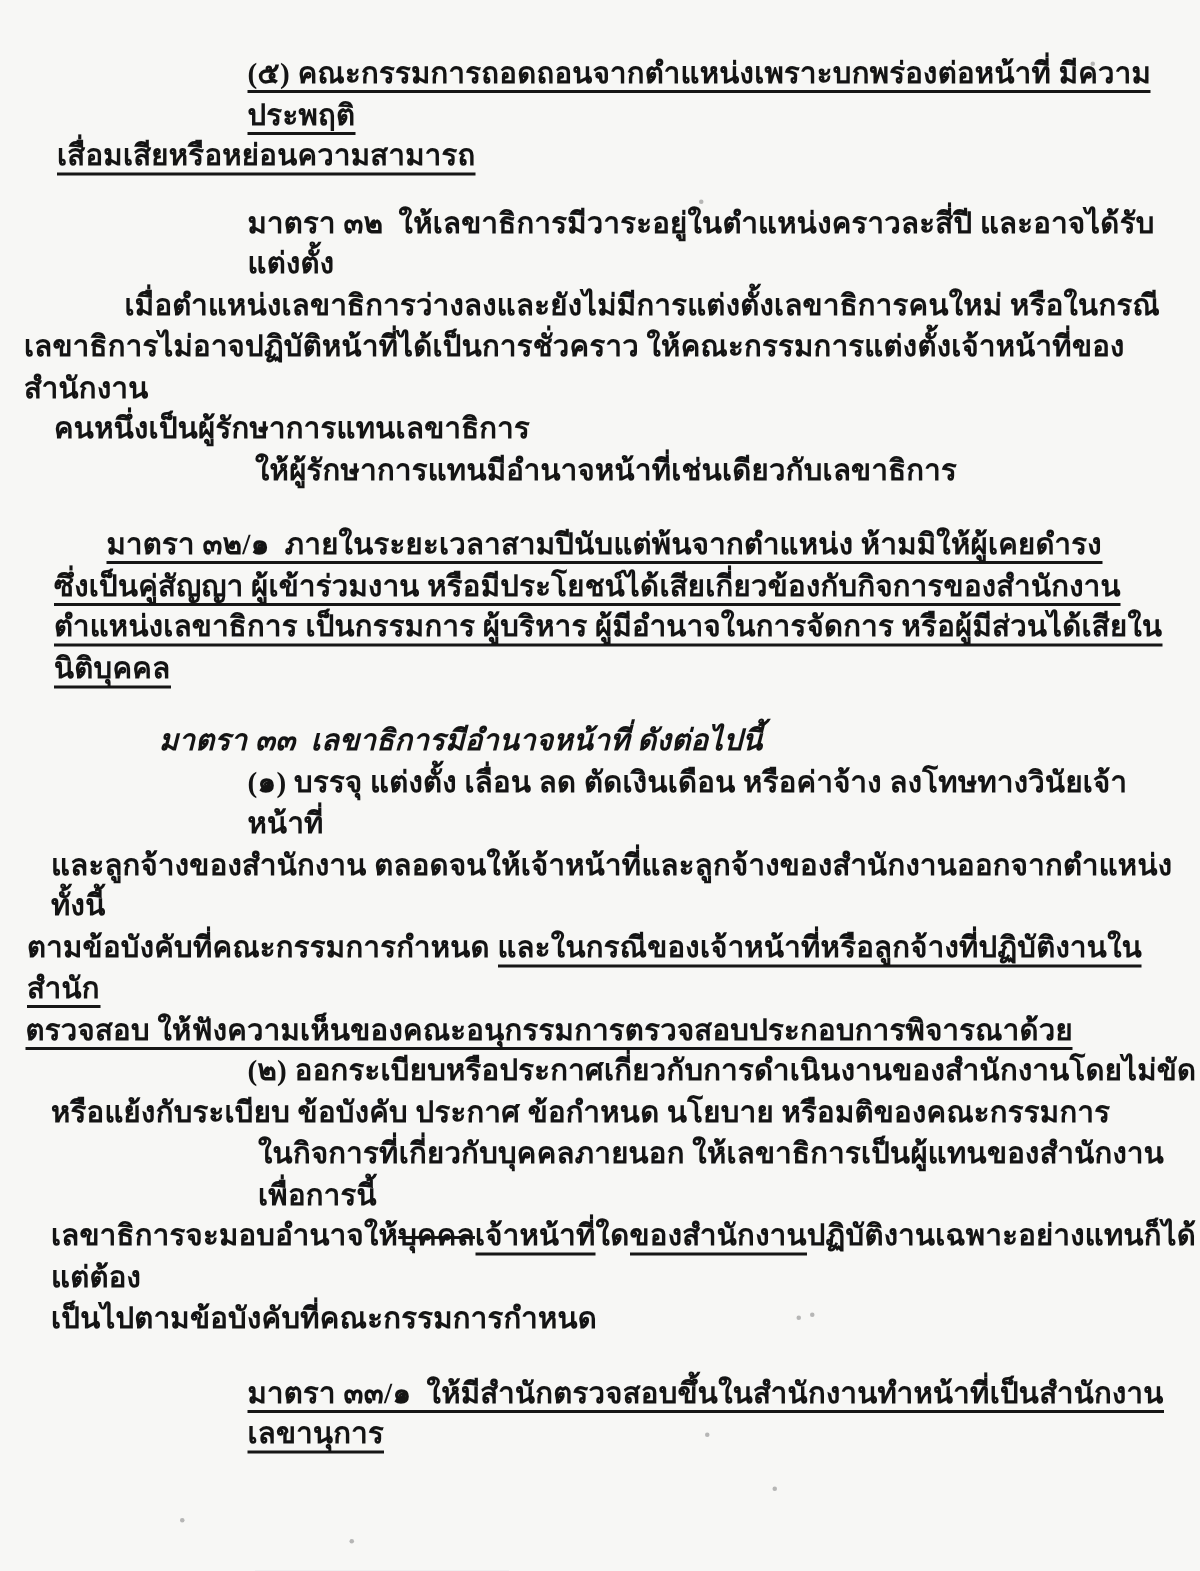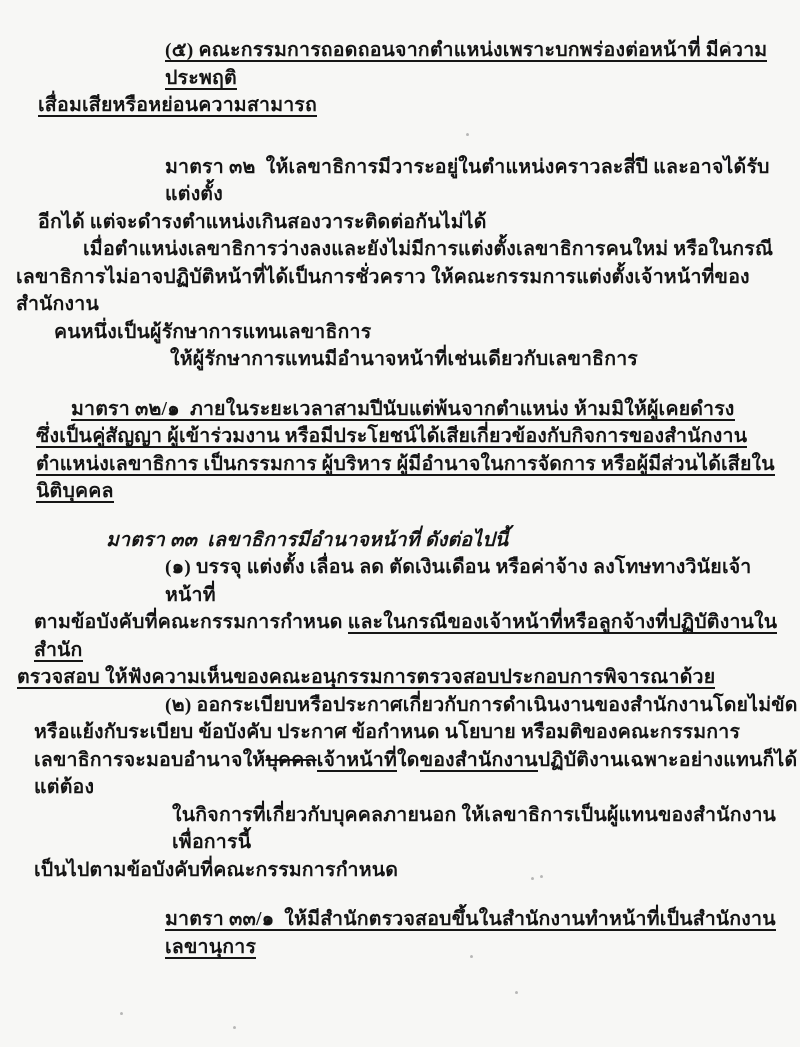--- a/index.html
+++ b/index.html
@@ -45,37 +45,37 @@
     opacity: 0.7;
   }
 </style>
 </head>
 <body>
 
 <div class="page">
   <div class="textblock">
       <div class="line" style="margin-left: 165px;"><span class="u">(๕) คณะกรรมการถอดถอนจากตำแหน่งเพราะบกพร่องต่อหน้าที่ มีความประพฤติ</span></div>
       <div class="line" style="margin-left: 38px;"><span class="u">เสื่อมเสียหรือหย่อนความสามารถ</span></div>
-      <div class="line" style="margin-left: 165px; margin-top: 34px;"><span>มาตรา ๓๒  ให้เลขาธิการมีวาระอยู่ในตำแหน่งคราวละสี่ปี และอาจได้รับแต่งตั้ง</span></div>
-      <div class="line" style="margin-left: 38px;"><span>อีกได้ แต่จะดำรงตำแหน่งเกินสองวาระติดต่อกันไม่ได้</span></div>
+      <div class="line" style="margin-left: 165px; margin-top: 17px;"><span>มาตรา ๓๒  ให้เลขาธิการมีวาระอยู่ในตำแหน่งคราวละสี่ปี และอาจได้รับแต่งตั้ง</span></div>
       <div class="line" style="margin-left: 83px;"><span>เมื่อตำแหน่งเลขาธิการว่างลงและยังไม่มีการแต่งตั้งเลขาธิการคนใหม่ หรือในกรณี</span></div>
       <div class="line" style="margin-left: 16px; font-family: Liberation Serif, serif;"><span>เลขาธิการไม่อาจปฏิบัติหน้าที่ได้เป็นการชั่วคราว ให้คณะกรรมการแต่งตั้งเจ้าหน้าที่ของสำนักงาน</span></div>
-      <div class="line" style="margin-left: 54px;"><span>คนหนึ่งเป็นผู้รักษาการแทนเลขาธิการ</span></div>
+      <div class="line" style="margin-left: 36px;"><span>คนหนึ่งเป็นผู้รักษาการแทนเลขาธิการ</span></div>
       <div class="line" style="margin-left: 170px;"><span>ให้ผู้รักษาการแทนมีอำนาจหน้าที่เช่นเดียวกับเลขาธิการ</span></div>
       <div class="line" style="margin-left: 71px; margin-top: 22px;"><span class="u">มาตรา ๓๒/๑  ภายในระยะเวลาสามปีนับแต่พ้นจากตำแหน่ง ห้ามมิให้ผู้เคยดำรง</span></div>
       <div class="line" style="margin-left: 36px;"><span class="u">ซึ่งเป็นคู่สัญญา ผู้เข้าร่วมงาน หรือมีประโยชน์ได้เสียเกี่ยวข้องกับกิจการของสำนักงาน</span></div>
       <div class="line" style="margin-left: 36px;"><span class="u">ตำแหน่งเลขาธิการ เป็นกรรมการ ผู้บริหาร ผู้มีอำนาจในการจัดการ หรือผู้มีส่วนได้เสียในนิติบุคคล</span></div>
       <div class="line" style="margin-left: 106px; margin-top: 21px; font-style: italic;"><span>มาตรา ๓๓  เลขาธิการมีอำนาจหน้าที่ ดังต่อไปนี้</span></div>
       <div class="line" style="margin-left: 165px;"><span>(๑) บรรจุ แต่งตั้ง เลื่อน ลด ตัดเงินเดือน หรือค่าจ้าง ลงโทษทางวินัยเจ้าหน้าที่</span></div>
-      <div class="line" style="margin-left: 34px; font-family: Liberation Serif, serif;"><span>ตามข้อบังคับที่คณะกรรมการกำหนด </span><span class="u">และในกรณีของเจ้าหน้าที่หรือลูกจ้างที่ปฏิบัติงานในสำนัก</span></div>
+      <div class="line" style="margin-left: 34px;"><span>และลูกจ้างของสำนักงาน ตลอดจนให้เจ้าหน้าที่และลูกจ้างของสำนักงานออกจากตำแหน่ง  ทั้งนี้</span></div>
+      <div class="line" style="margin-left: 18px; font-family: Liberation Serif, serif;"><span>ตามข้อบังคับที่คณะกรรมการกำหนด </span><span class="u">และในกรณีของเจ้าหน้าที่หรือลูกจ้างที่ปฏิบัติงานในสำนัก</span></div>
       <div class="line" style="margin-left: 17px;"><span class="u">ตรวจสอบ ให้ฟังความเห็นของคณะอนุกรรมการตรวจสอบประกอบการพิจารณาด้วย</span></div>
       <div class="line" style="margin-left: 165px;"><span>(๒) ออกระเบียบหรือประกาศเกี่ยวกับการดำเนินงานของสำนักงานโดยไม่ขัด</span></div>
       <div class="line" style="margin-left: 34px;"><span>หรือแย้งกับระเบียบ ข้อบังคับ ประกาศ ข้อกำหนด นโยบาย หรือมติของคณะกรรมการ</span></div>
+      <div class="line" style="margin-left: 172px;"><span>ในกิจการที่เกี่ยวกับบุคคลภายนอก ให้เลขาธิการเป็นผู้แทนของสำนักงาน เพื่อการนี้</span></div>
       <div class="line" style="margin-left: 34px;"><span>เลขาธิการจะมอบอำนาจให้</span><span class="s">บุคคล</span><span class="u">เจ้าหน้าที่</span><span>ใด</span><span class="u">ของสำนักงาน</span><span>ปฏิบัติงานเฉพาะอย่างแทนก็ได้ แต่ต้อง</span></div>
-      <div class="line" style="margin-left: 172px;"><span>ในกิจการที่เกี่ยวกับบุคคลภายนอก ให้เลขาธิการเป็นผู้แทนของสำนักงาน เพื่อการนี้</span></div>
       <div class="line" style="margin-left: 34px;"><span>เป็นไปตามข้อบังคับที่คณะกรรมการกำหนด</span></div>
       <div class="line" style="margin-left: 165px; margin-top: 22px;"><span class="u">มาตรา ๓๓/๑  ให้มีสำนักตรวจสอบขึ้นในสำนักงานทำหน้าที่เป็นสำนักงานเลขานุการ</span></div>
     </div>
 <div class="speck" style="left: 727px; top: 41px;"></div>
     <div class="speck" style="left: 466px; top: 133px;"></div>
     <div class="speck" style="left: 531px; top: 877px;"></div>
     <div class="speck" style="left: 540px; top: 875px;"></div>
     <div class="speck" style="left: 470px; top: 955px;"></div>
     <div class="speck" style="left: 120px; top: 1012px;"></div>
     <div class="speck" style="left: 233px; top: 1026px;"></div>

